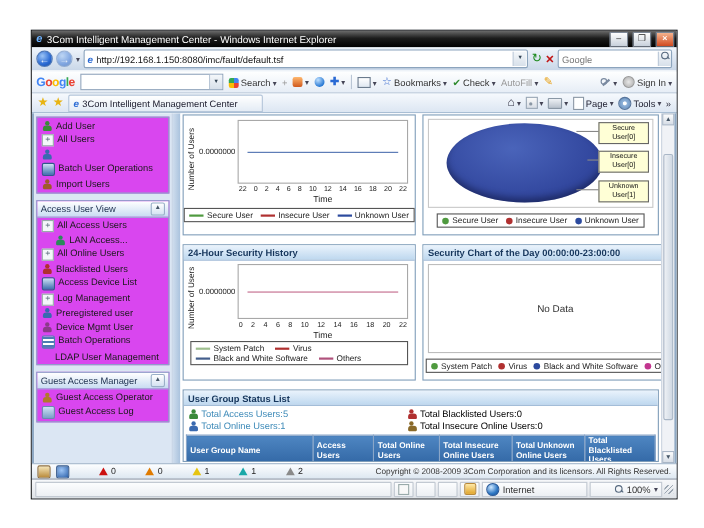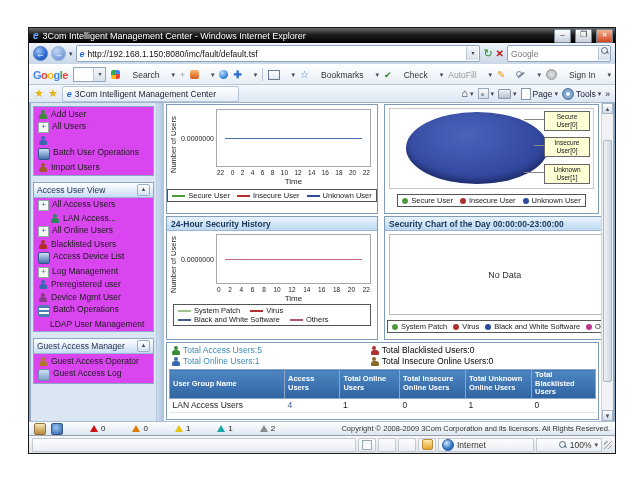--- a/index.html
+++ b/index.html
@@ -24,21 +24,21 @@
   .searchfield{width:102px;height:15px;background:#fff;border:1px solid #8ca4bd;display:flex;align-items:center;font-size:8.5px;border-radius:2px}
   .searchfield input{flex:1;border:none;outline:none;font-size:8.5px;font-family:"Liberation Sans",sans-serif;padding:0 0 0 3px;background:transparent;color:#888;width:60px}
   .mag{width:8px;height:8px;position:relative;display:inline-block}
   .mag::before{content:"";position:absolute;left:0;top:0;width:5px;height:5px;border:1px solid #55687e;border-radius:50%}
   .mag::after{content:"";position:absolute;left:5px;top:5px;width:3px;height:1px;background:#55687e;transform:rotate(45deg)}
   
   .gbar{height:19px;background:linear-gradient(#feffff,#e6edf6);border-top:1px solid #fff;border-bottom:1px solid #bcc9d8;display:flex;align-items:center;font-size:8.5px;padding:0 4px;gap:5px;color:#333;flex:0 0 auto;white-space:nowrap}
   .glogo{font-weight:bold;font-size:11px;letter-spacing:-0.5px}
   .gsearch{width:128px;height:13px;border:1px solid #92a6bd;background:#fff;display:flex;justify-content:flex-end}
   .vsep{width:1px;height:13px;background:#b9c5d4}
-  .gitem{display:flex;align-items:center;gap:12px}
+  .gitem{display:flex;align-items:flex-end;gap:2px}
   .sq{width:9px;height:9px;display:inline-block;border-radius:2px}
   .gicon-g{background:conic-gradient(#4285f4 0 25%,#ea4335 0 50%,#fbbc05 0 75%,#34a853 0)}
   .sphere{border-radius:50%;background:radial-gradient(circle at 35% 30%,#bfe0ff,#2a7ad4 70%)}
   .plusblue{color:#2a6ad4;font-weight:bold;font-size:10px;line-height:9px}
   .popupblk{width:10px;height:8px;border:1px solid #6b7b8d;background:linear-gradient(#fff,#dfe7f0);display:inline-block}
   .penicon{color:#e8a21a;font-size:10px;line-height:10px}
   .checkicon{color:#2d8a2d;font-size:9px}
   .gray{color:#999}
   .wrench{width:10px;height:10px;position:relative;display:inline-block}
   .wrench::before{content:"";position:absolute;left:1px;top:4px;width:8px;height:2px;background:#7a8aa0;transform:rotate(-40deg)}
@@ -65,21 +65,21 @@
   .sitem{display:flex;gap:3px;font-size:8.5px;padding:2.5px 2px 0 4px;color:#1a1a1a;align-items:flex-start;line-height:1.15}
   .sitem.ind{padding-left:16px}
   .icon{flex:0 0 auto;width:10px;height:10px;border-radius:2px;margin-top:0}
   .person{position:relative;background:transparent}
   .person::before{content:"";position:absolute;left:2.5px;top:0;width:4px;height:4px;border-radius:50%;background:var(--c,#3a8a3a)}
   .person::after{content:"";position:absolute;left:1px;top:4px;width:8px;height:5px;border-radius:3px 3px 1px 1px;background:var(--c,#3a8a3a)}
   .plusbox{width:9px;height:9px;border:1px solid #9aa;background:#f4f7fa;font-size:8px;line-height:8px;text-align:center;color:#567;border-radius:0}
   .devicebox{background:linear-gradient(#cfe2f5,#3f6fae);border:1px solid #33598c}
   .listbox{background:repeating-linear-gradient(#4d7db3 0 2px,#fff 2px 4px);border:1px solid #4d7db3}
   .splitter{width:7px;background:linear-gradient(90deg,#cfdded,#a9c2dd);border-left:1px solid #b9cbe0;flex:0 0 auto}
-  .main{flex:1;display:flex;flex-direction:column;padding:1px 2px;gap:2px;overflow:hidden;background:#fff}
+  .main{flex:1;display:flex;flex-direction:column;padding:1px 2px;gap:8px;overflow:hidden;background:#fff}
   .row{display:flex;gap:6px;flex:0 0 auto}
   .panel{border:1px solid #7f9db9;background:#fff;box-sizing:border-box}
   .p-left{width:212px;flex:0 0 auto}
   .p-right{flex:1}
   .phead{height:13px;background:linear-gradient(#eaf3fc,#bed8ef);border-bottom:1px solid #9ab6d4;font-size:8.5px;font-weight:bold;color:#16365c;padding:0 4px;display:flex;align-items:center;white-space:nowrap;overflow:hidden}
   
   .chartwrap{display:flex;padding:4px 6px 0 2px;font-size:8px}
   .ylab{writing-mode:vertical-rl;transform:rotate(180deg);font-size:7.5px;color:#222;text-align:center;width:10px;height:72px}
   .ycol{width:37px;display:flex;flex-direction:column;justify-content:center;font-size:7px;text-align:right;padding-right:2px;color:#222;height:58px;box-sizing:border-box}
   .plotcol{flex:1;display:flex;flex-direction:column}
@@ -491,20 +491,21 @@
               <span class="litem">
                   <span class="dot d-mag"></span>
                   <span>Others</span>
                 </span>
             </span>
           </div>
         </div>
       </div>
 
       <div class="panel" style="flex:1;overflow:hidden">
+        <div class="phead">User Group Status List</div>
         <div class="summary">
           <span class="sumitem">
               <span class="icon person" style="--c:#3a8a3a;width:9px;height:9px"></span>
               <span class="link">Total Access Users:5</span>
             </span>
           <span class="sumitem">
               <span class="icon person" style="--c:#b03030;width:9px;height:9px"></span>
               <span>Total Blacklisted Users:0</span>
             </span>
           <span class="sumitem">

